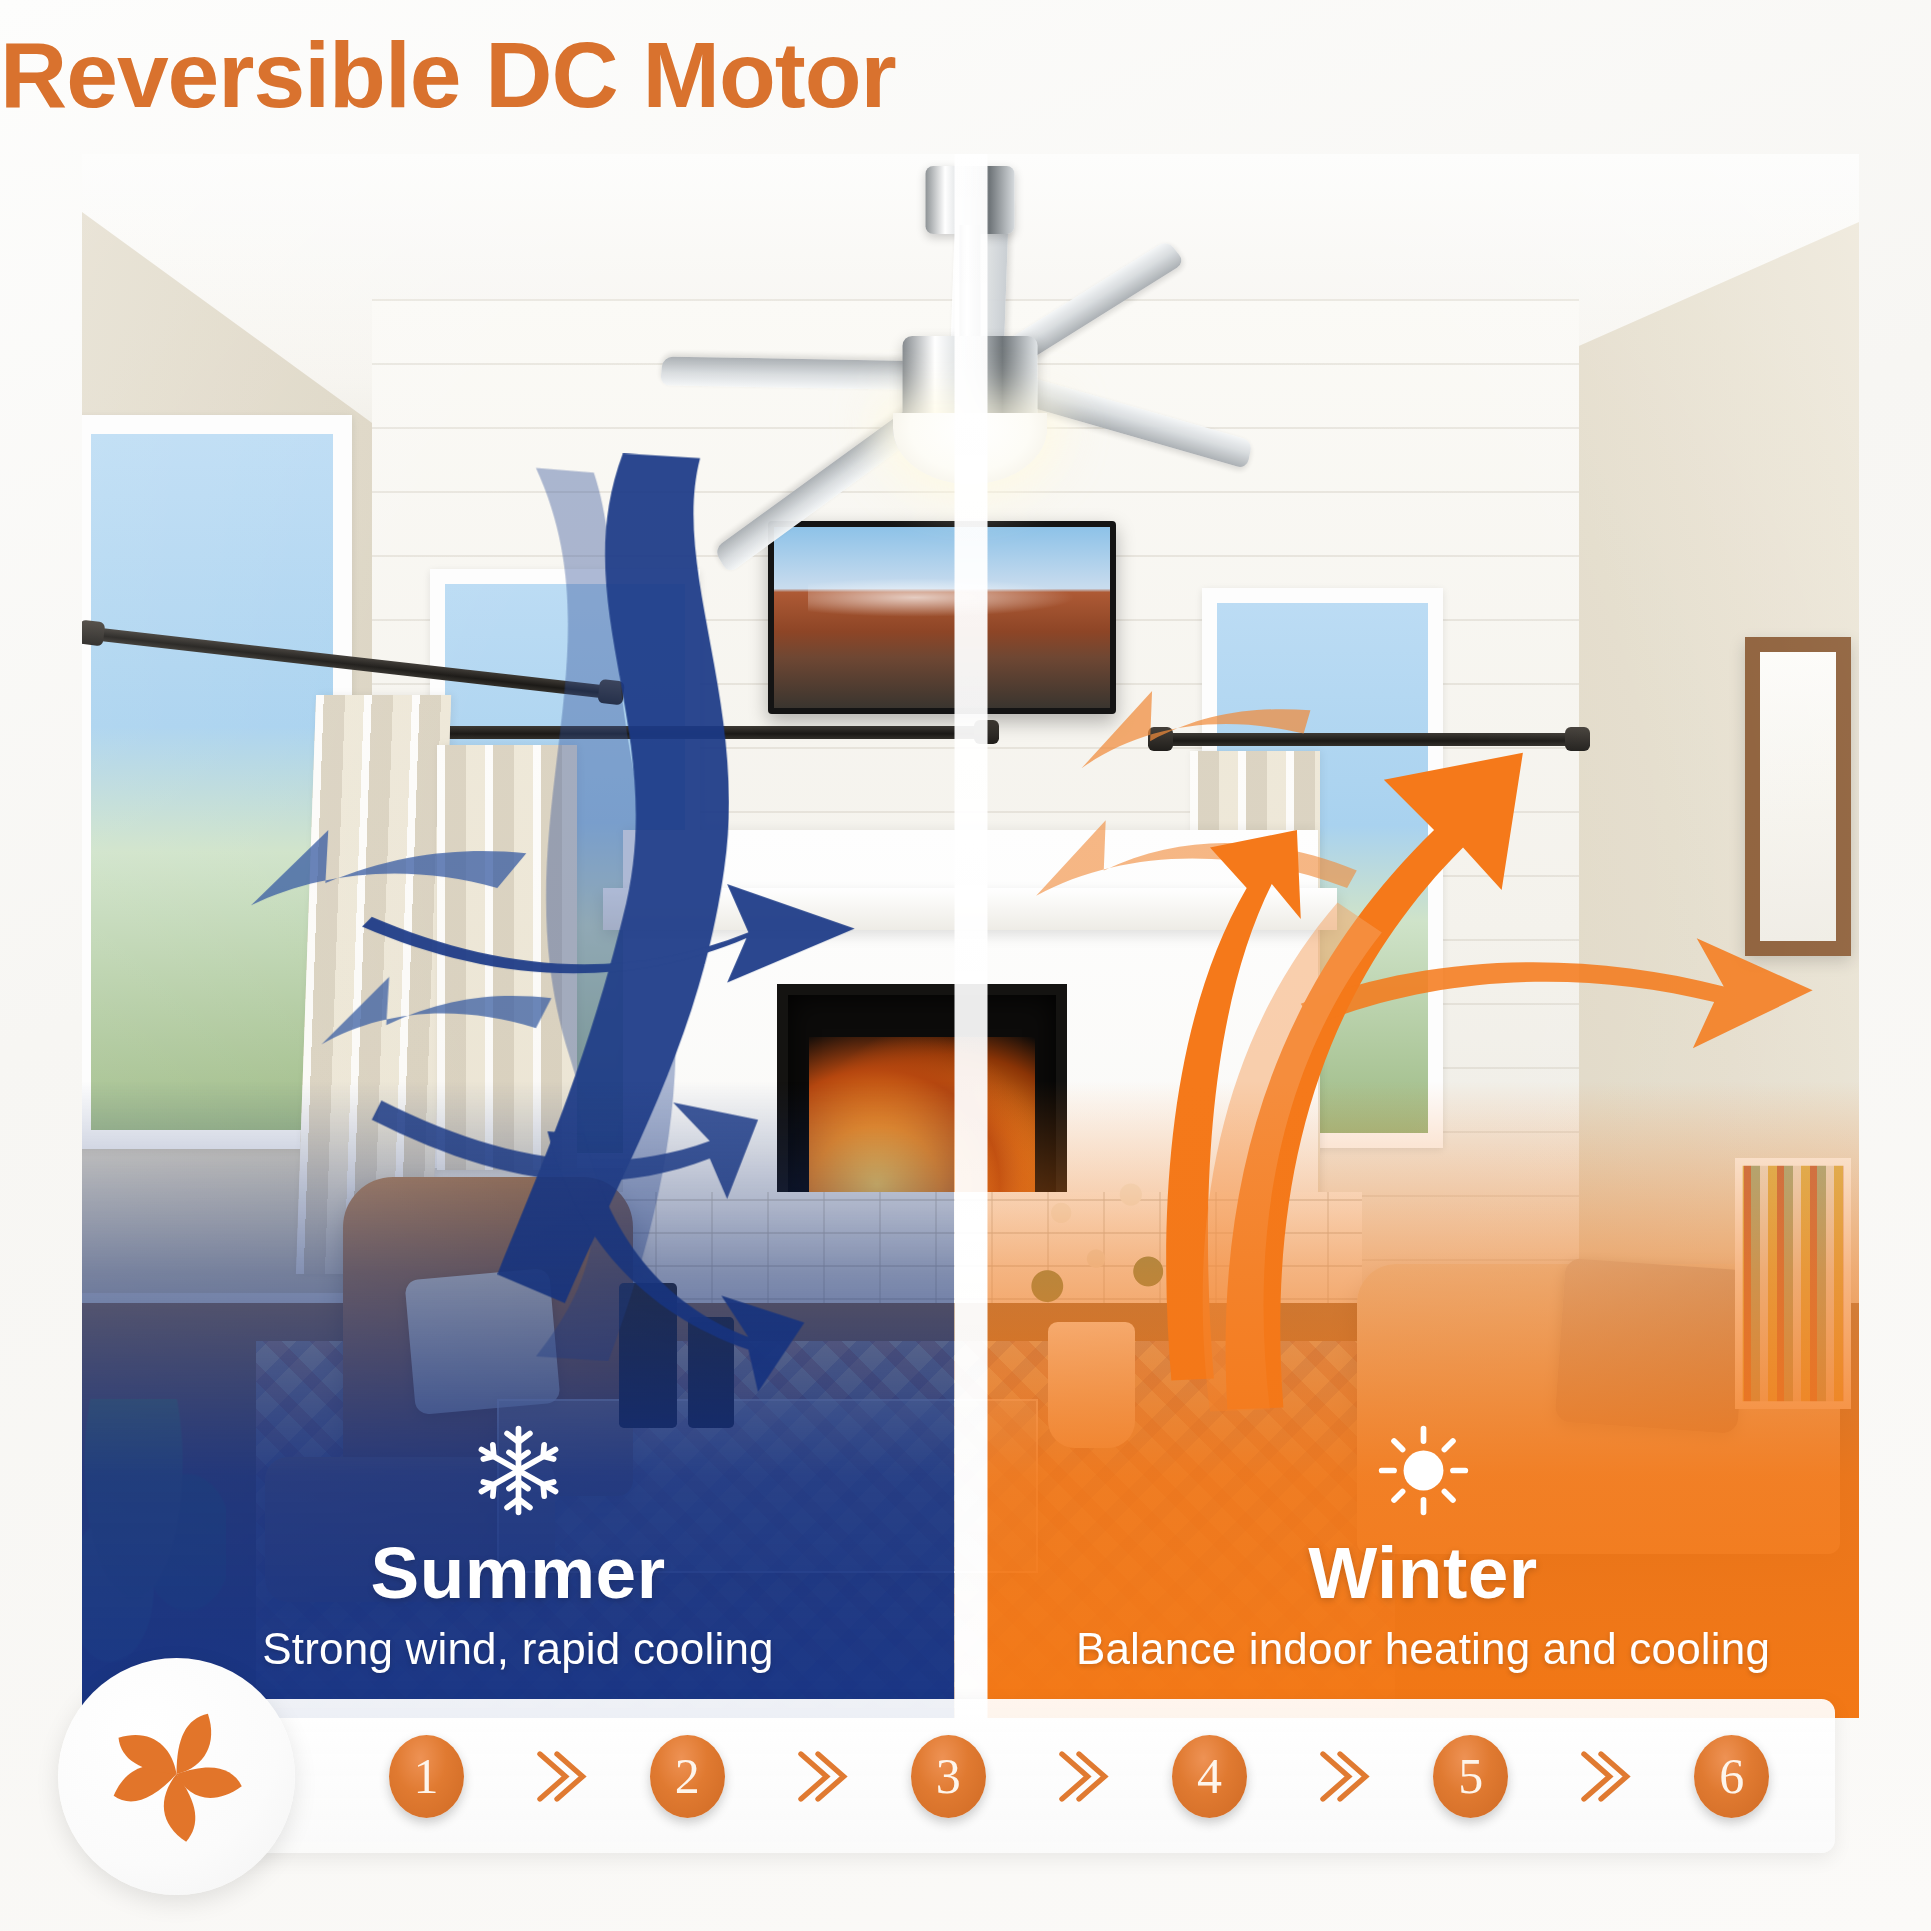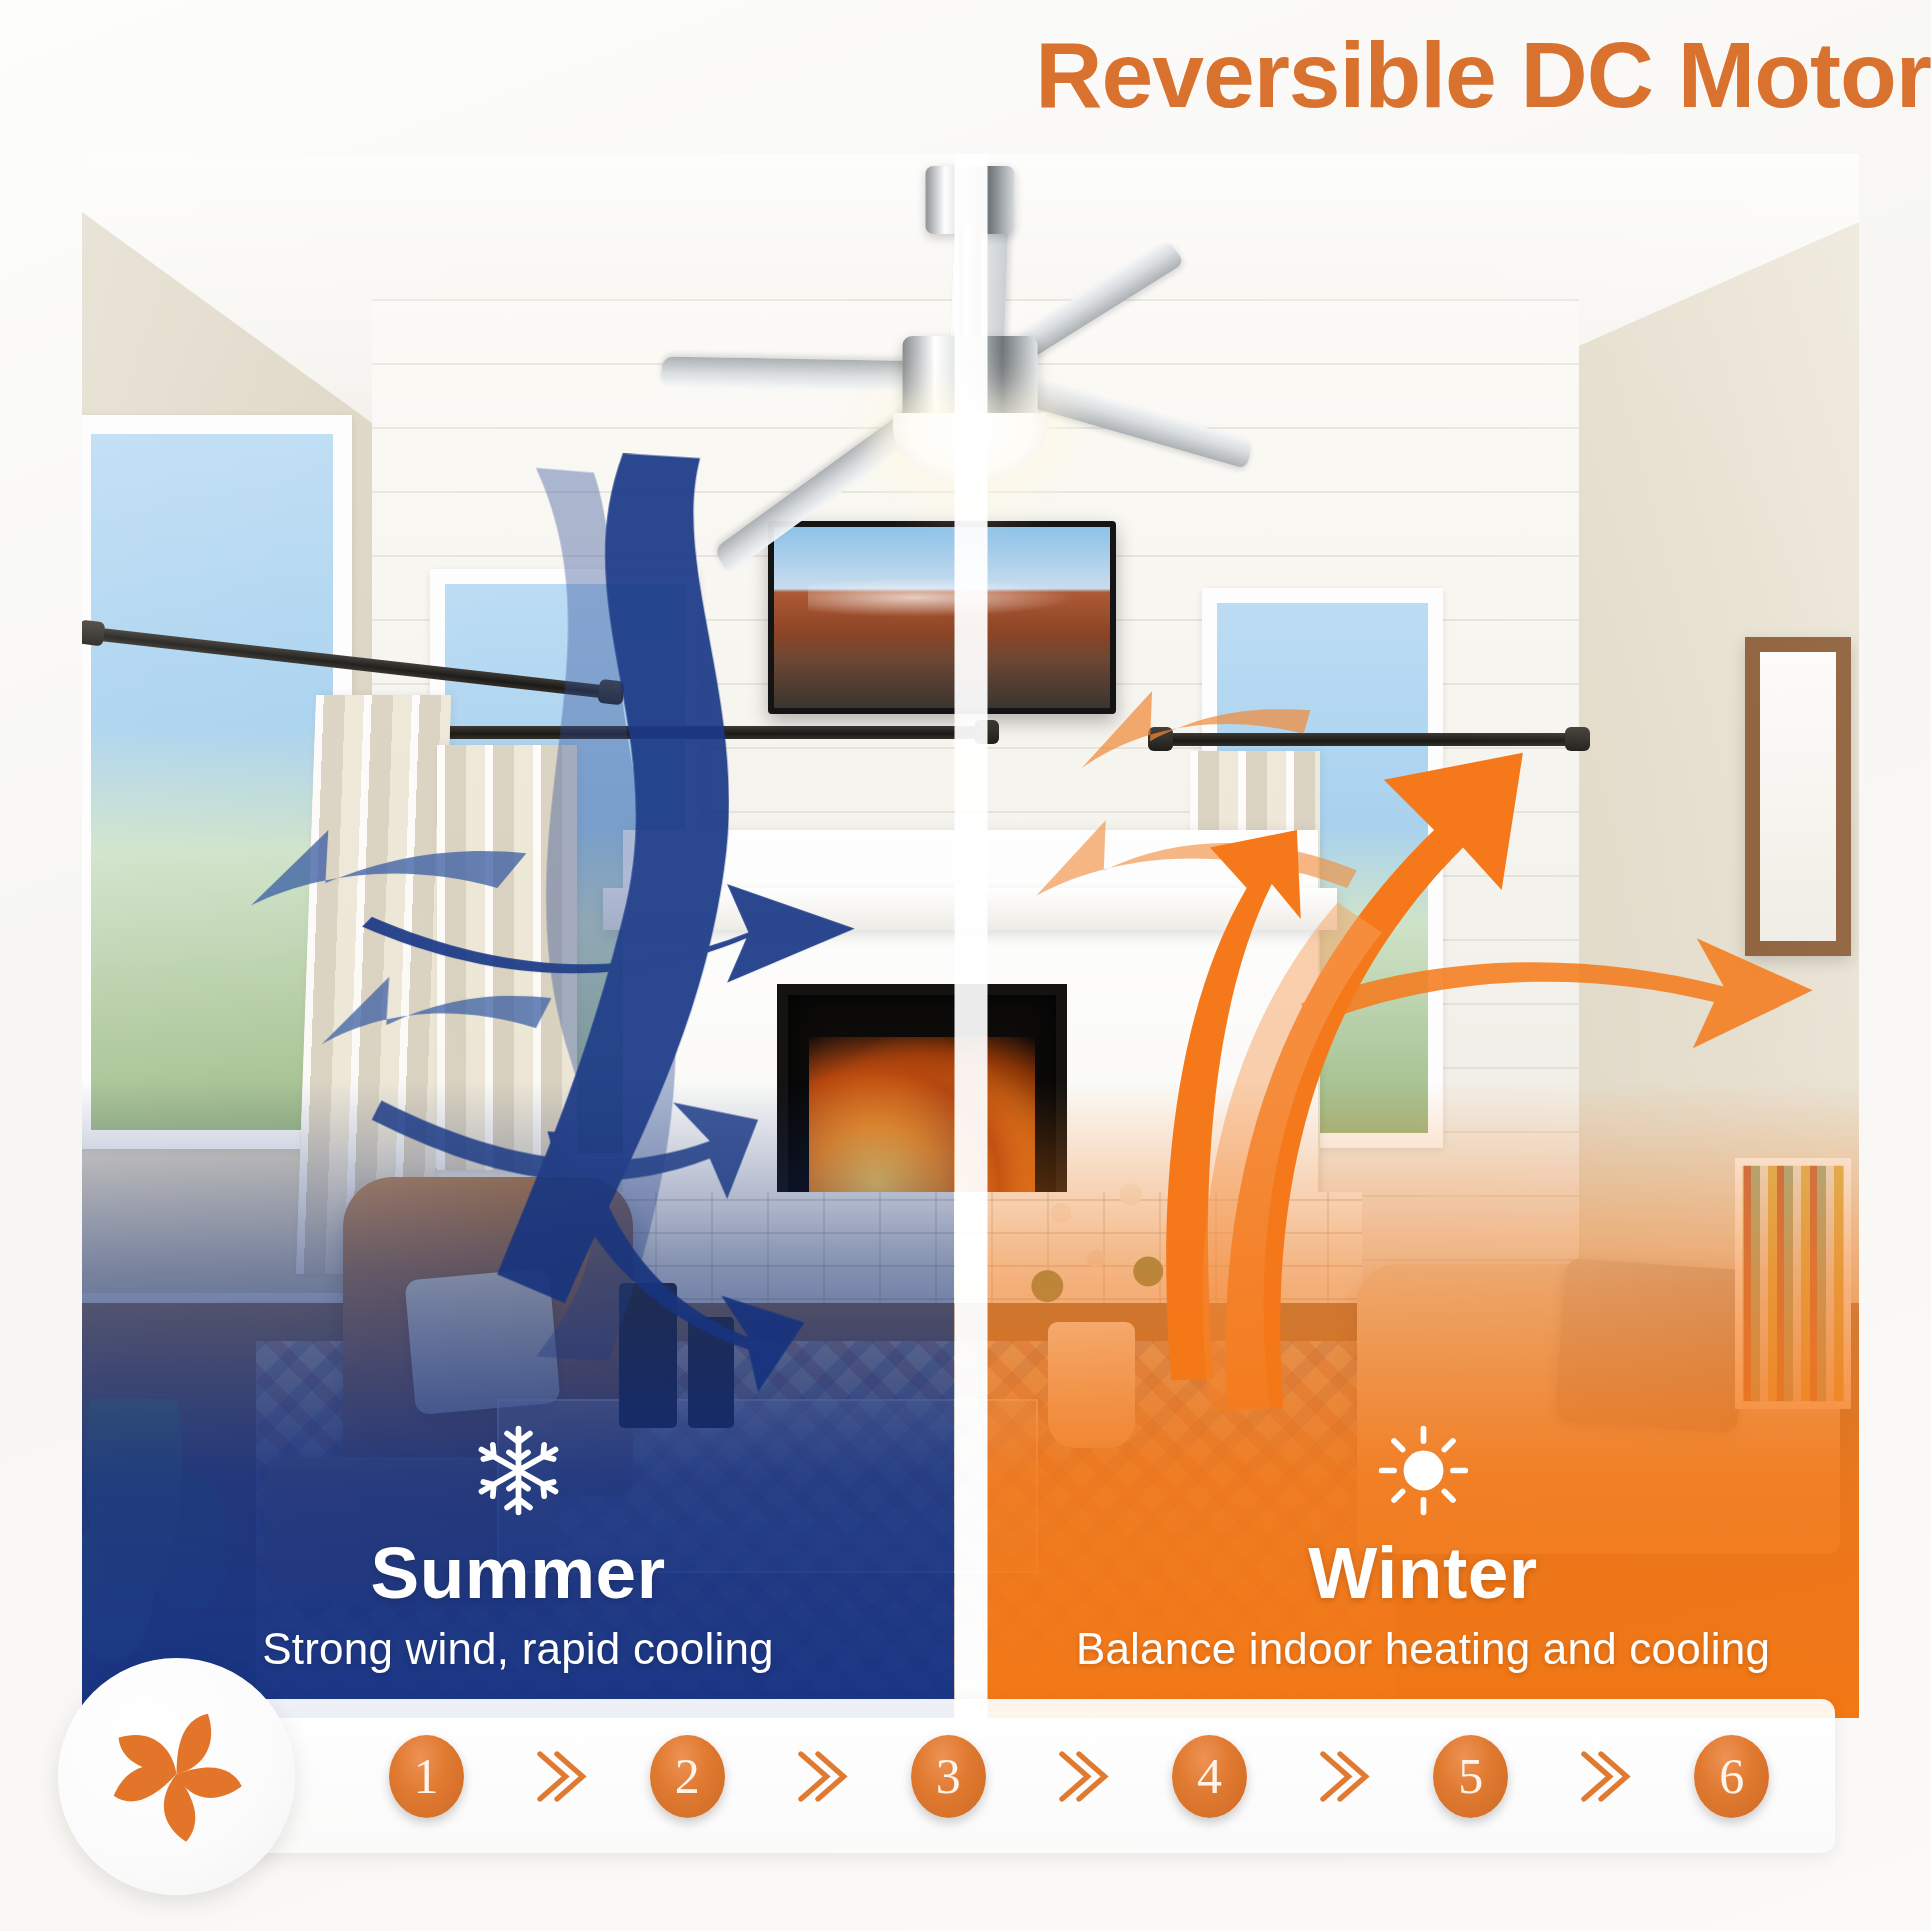--- a/index.html
+++ b/index.html
@@ -14,21 +14,21 @@
     position: relative;
     width: 1931px; height: 1931px;
     background: linear-gradient(160deg, #fdfdfc 0%, #f7f6f3 40%, #fbfaf8 100%);
     overflow: hidden;
   }
 
   
   #headline {
     position: absolute;
     left: 0; top: 23px; width: 1931px;
-    text-align: right;
+    text-align: left;
     font-size: 93px;
     font-weight: 700;
     letter-spacing: -1px;
     color: #d9722e;
     line-height: 1.12;
   }
 
   
   #stage {
     position: absolute;

